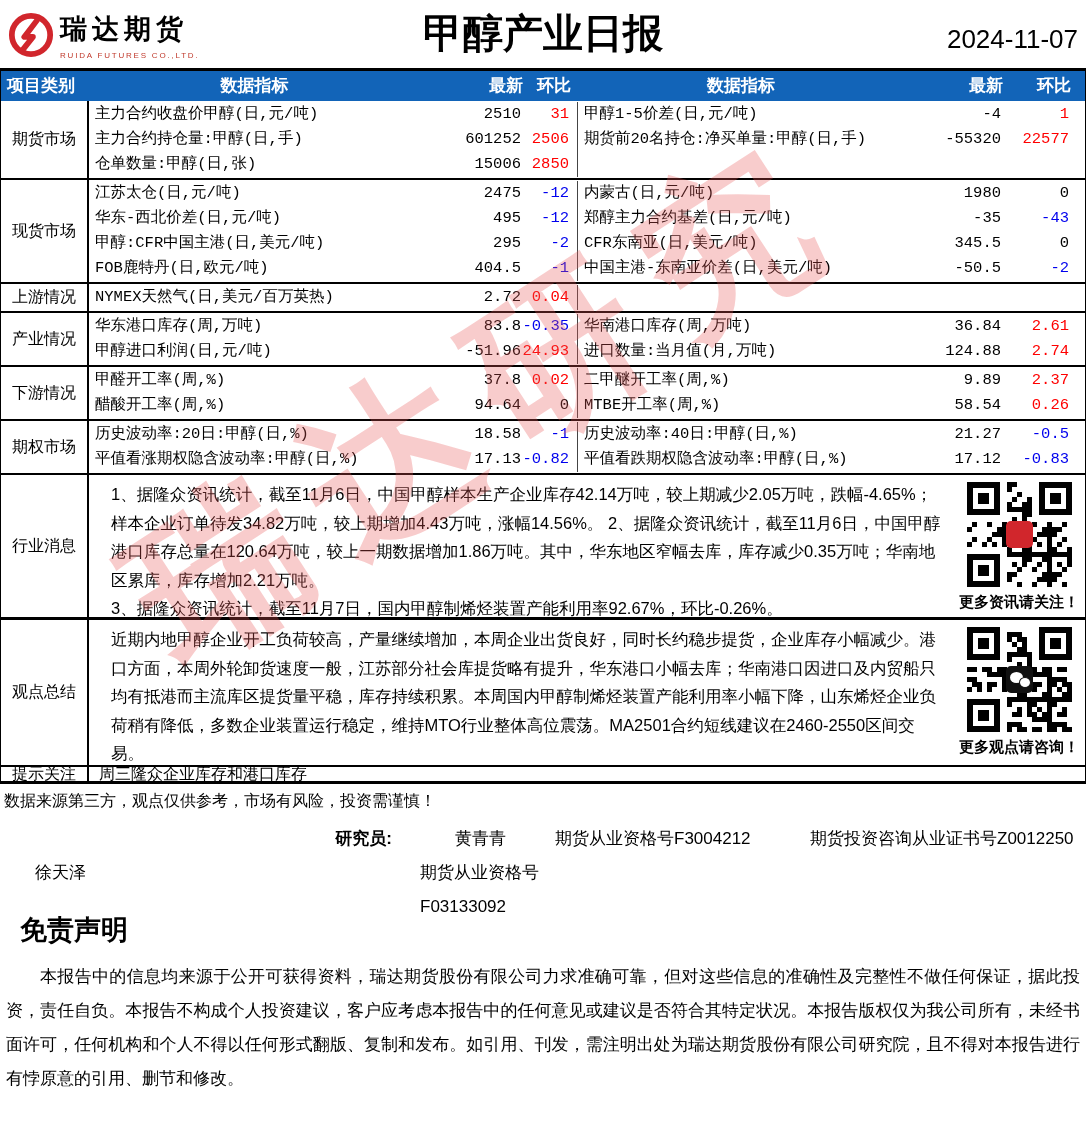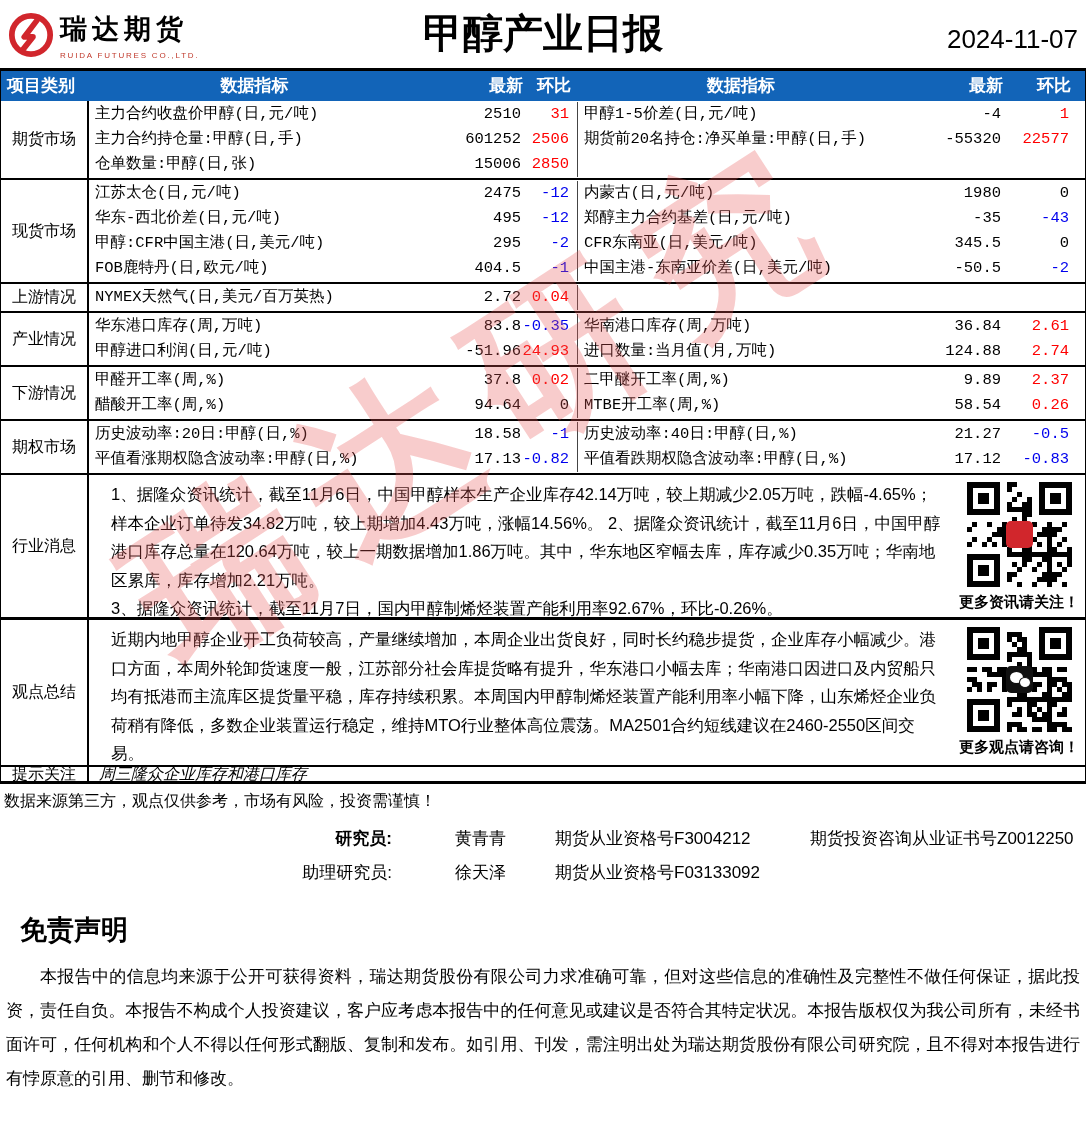--- a/index.html
+++ b/index.html
@@ -522,36 +522,35 @@
               <i style="left: 100px; top: 100px;"></i>
             </div>
           <div class="qr-caption">更多观点请咨询！</div>
         </div>
       </div>
     </div>
 
     <div class="section sec-alert">
       <div class="cat">提示关注</div>
       <div class="blk">
-        <div class="blk-line" style="align-self:center;font-style:italic;">周三隆众企业库存和港口库存</div>
+        <div class="blk-line" style="align-self:center;">周三隆众企业库存和港口库存</div>
       </div>
     </div>
   </div>
 
   <div class="source-note">数据来源第三方，观点仅供参考，市场有风险，投资需谨慎！</div>
 
   <div class="researchers">
     <div class="res-row">
       <span class="res-label bold">研究员:</span>
       <span class="res-name">黄青青</span>
       <span>期货从业资格号F3004212</span>
       <span>期货投资咨询从业证书号Z0012250</span>
     </div>
     <div class="res-row">
-      <span class="res-label">助理研究员:</span>
       <span class="res-name">徐天泽</span>
       <span>期货从业资格号F03133092</span>
       <span></span>
     </div>
   </div>
 
   <div class="statement">
     <h2>免责声明</h2>
     <p>本报告中的信息均来源于公开可获得资料，瑞达期货股份有限公司力求准确可靠，但对这些信息的准确性及完整性不做任何保证，据此投资，责任自负。本报告不构成个人投资建议，客户应考虑本报告中的任何意见或建议是否符合其特定状况。本报告版权仅为我公司所有，未经书面许可，任何机构和个人不得以任何形式翻版、复制和发布。如引用、刊发，需注明出处为瑞达期货股份有限公司研究院，且不得对本报告进行有悖原意的引用、删节和修改。</p>
   </div>

